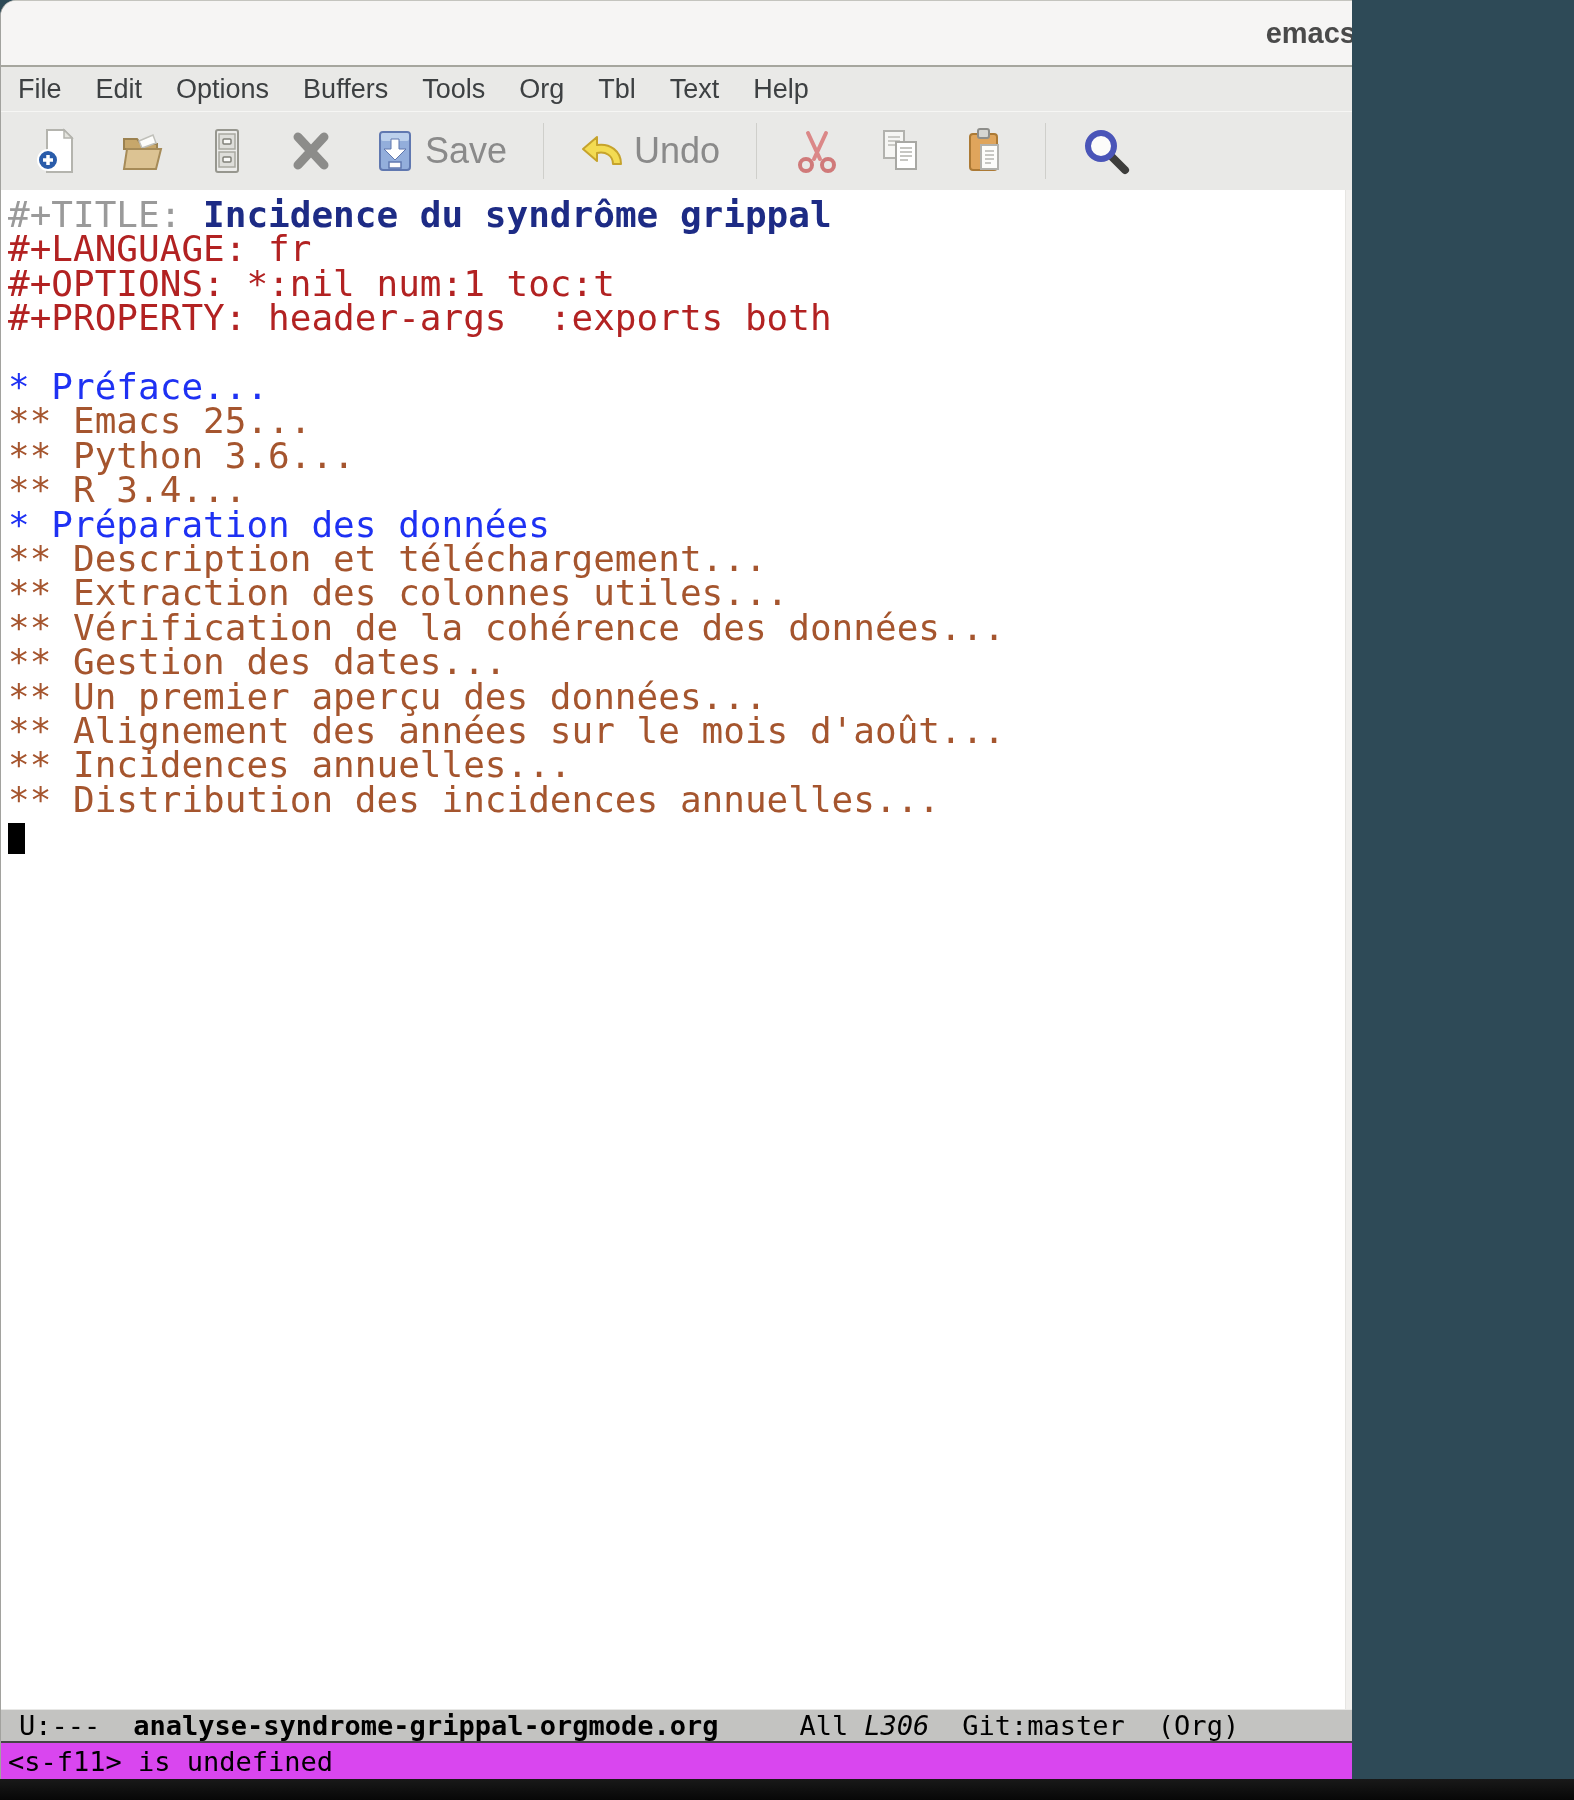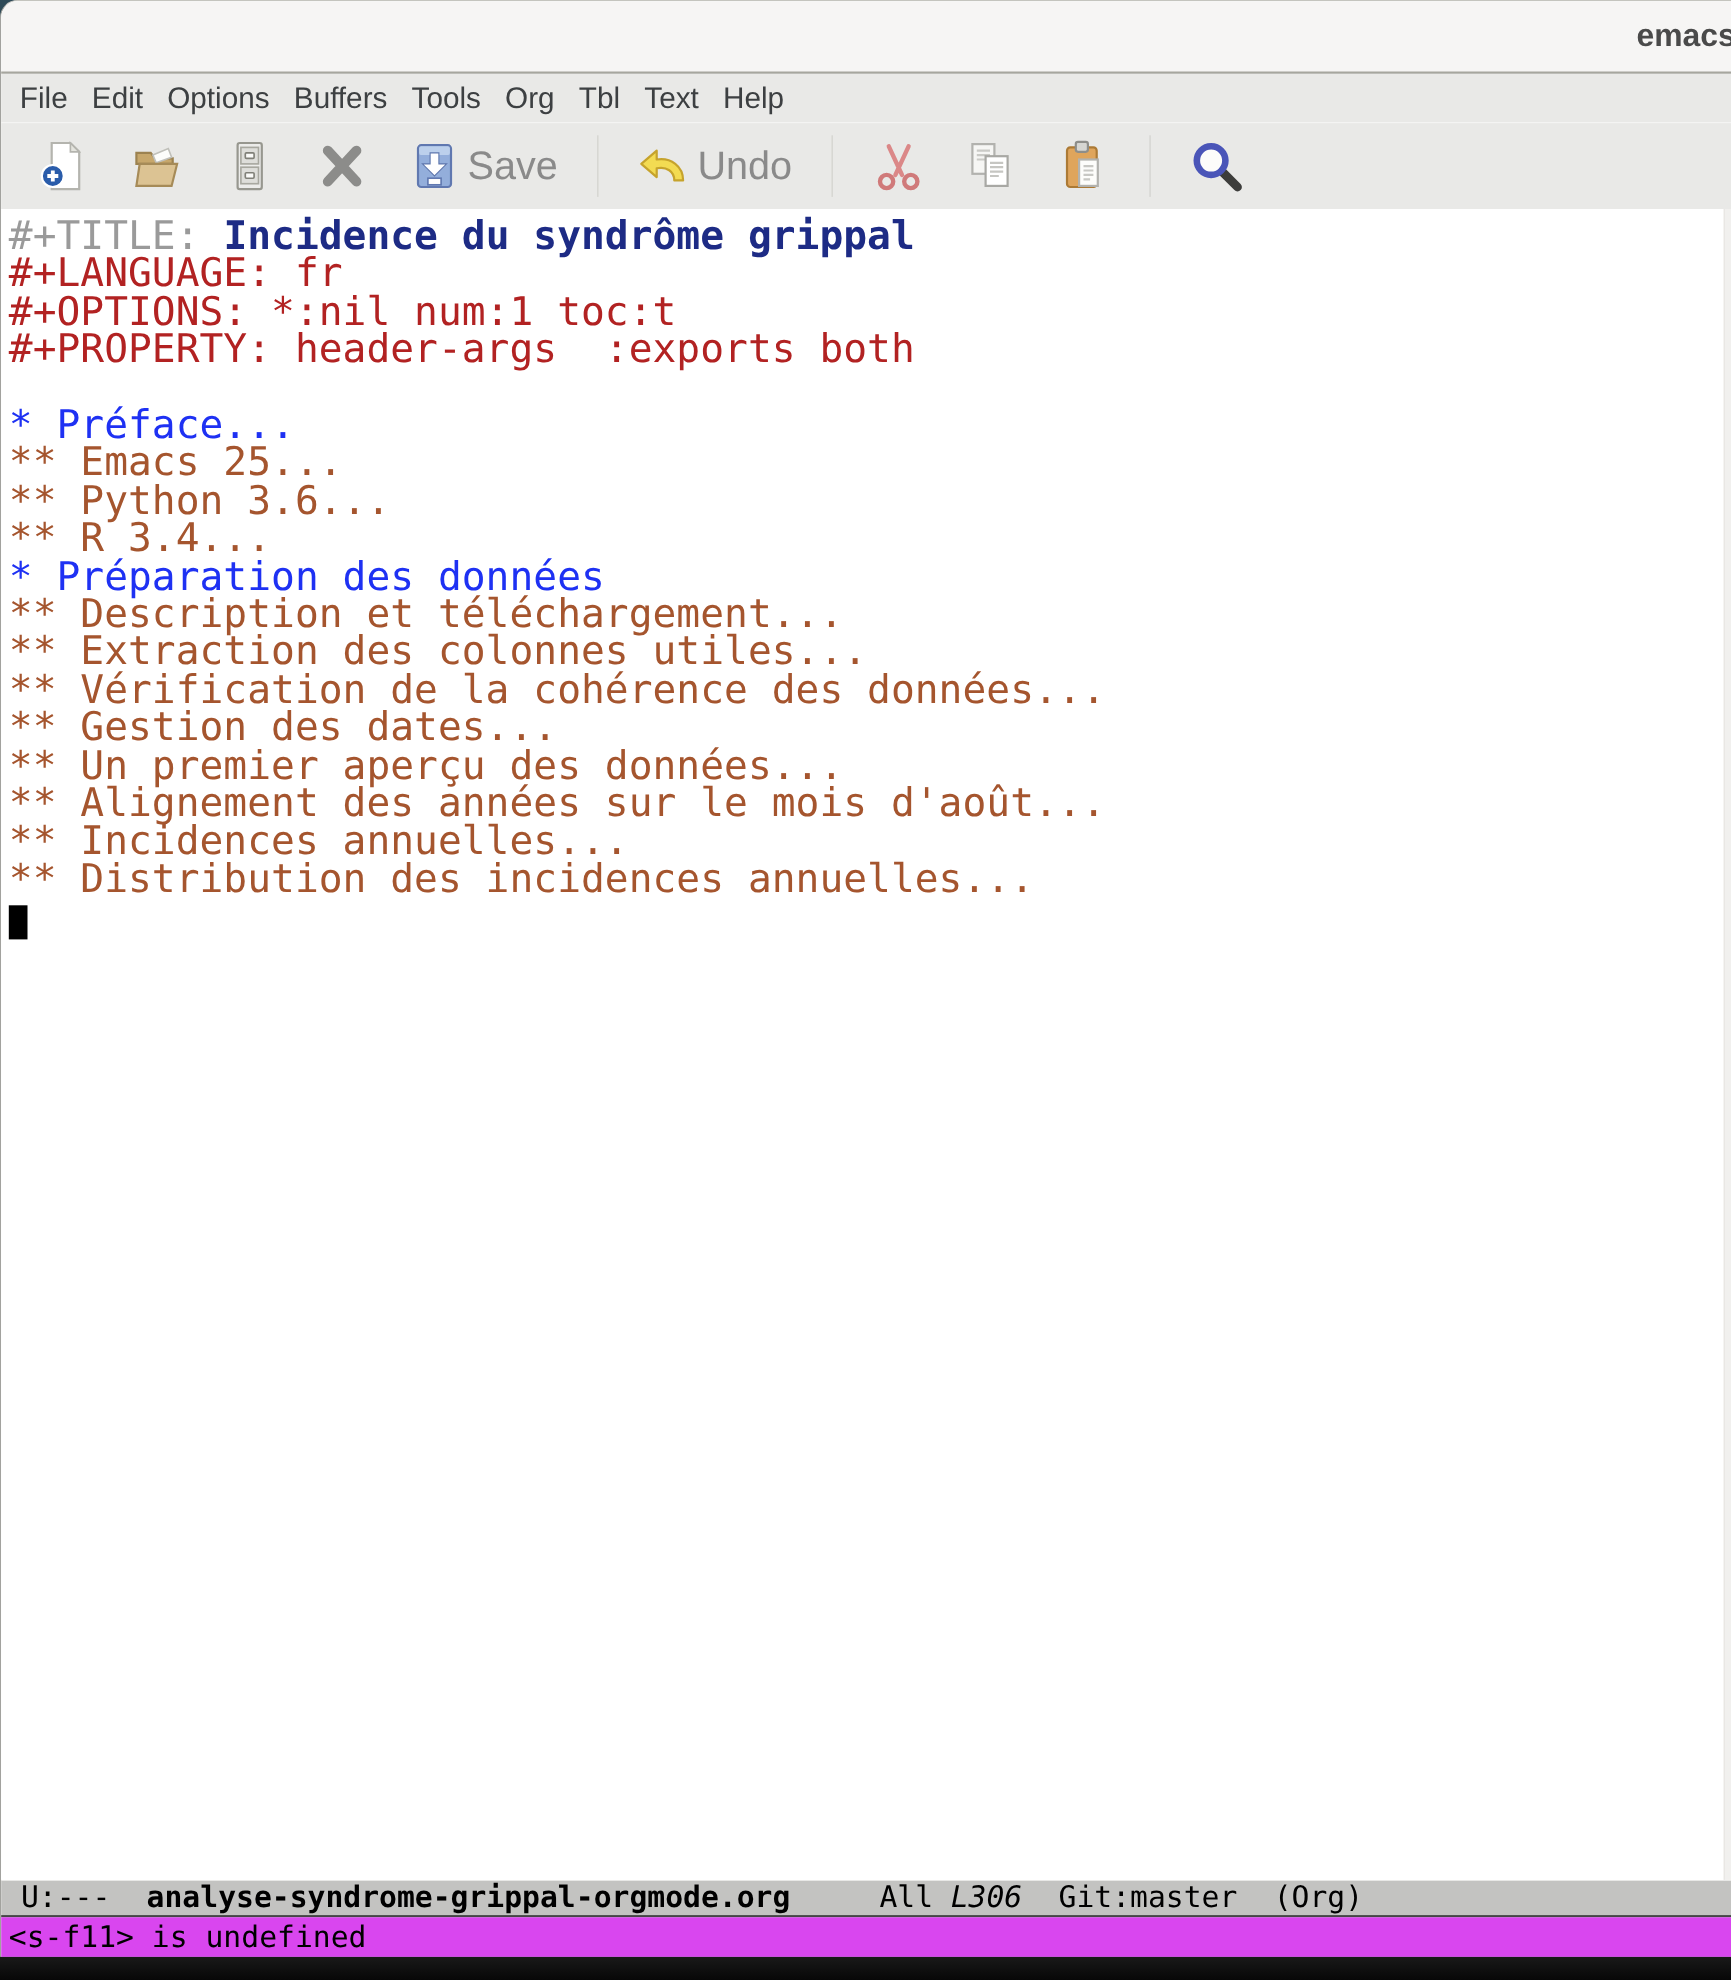--- a/index.html
+++ b/index.html
@@ -7,21 +7,21 @@
   body {
     background: var(--desktop, #2e4a57);
     overflow: hidden;
     position: relative;
     font-family: "Liberation Sans", sans-serif;
   }
 
   
   .window {
     position: absolute; left: 0; top: 0;
-    width: 1574px; height: 1779px;
+    width: 1352px; height: 1779px;
     background: #fff;
     border-radius: 16px 0 0 0;
     border-left: 1px solid #a2a29e;
     border-top: 1px solid #c4c4be;
     overflow: hidden;
     display: flex; flex-direction: column;
   }
 
   .titlebar {
     flex: none; height: 66px;
@@ -33,21 +33,21 @@
     position: absolute; right: -4px; top: 50%;
     transform: translateY(-50%);
     font-size: 29px; font-weight: bold; color: #4a4a4a;
     white-space: nowrap;
   }
 
   .menubar {
     flex: none; height: 44px;
     background: var(--chrome, #e9e9e7);
     display: flex; align-items: center;
-    gap: 22px; padding-left: 17px;
+    gap: 34px; padding-left: 17px;
     font-size: 27px; color: #3d4042;
   }
   .menu-item { cursor: default; }
 
   .toolbar {
     flex: none; height: 79px;
     background: var(--chrome, #e9e9e7);
     border-top: 1px solid #f6f6f4;
     display: flex; align-items: center;
     gap: 36px; padding-left: 34px;

